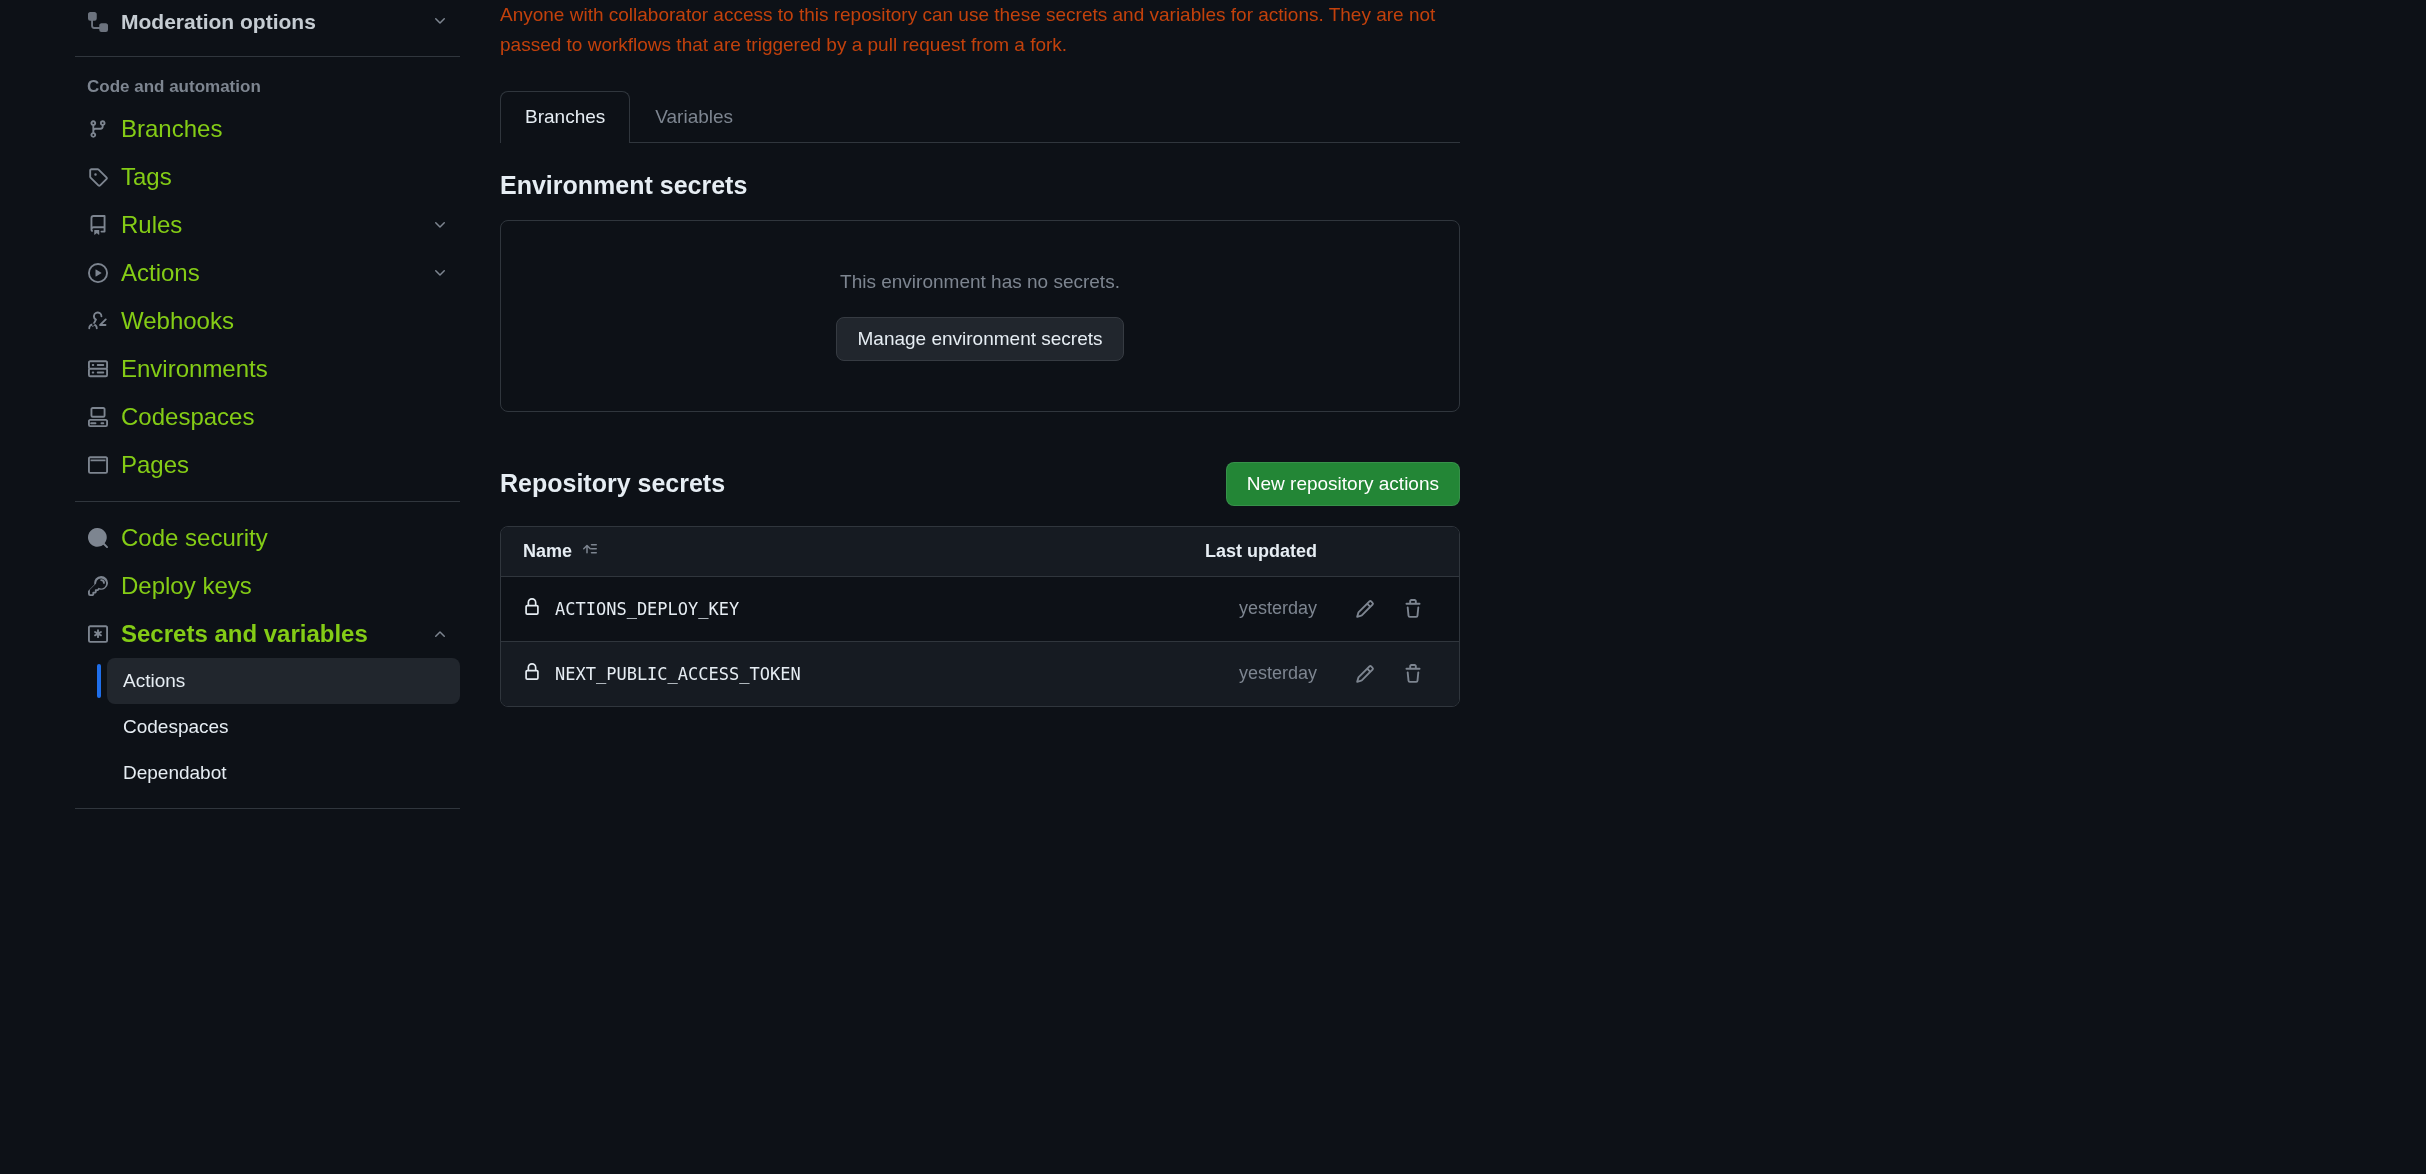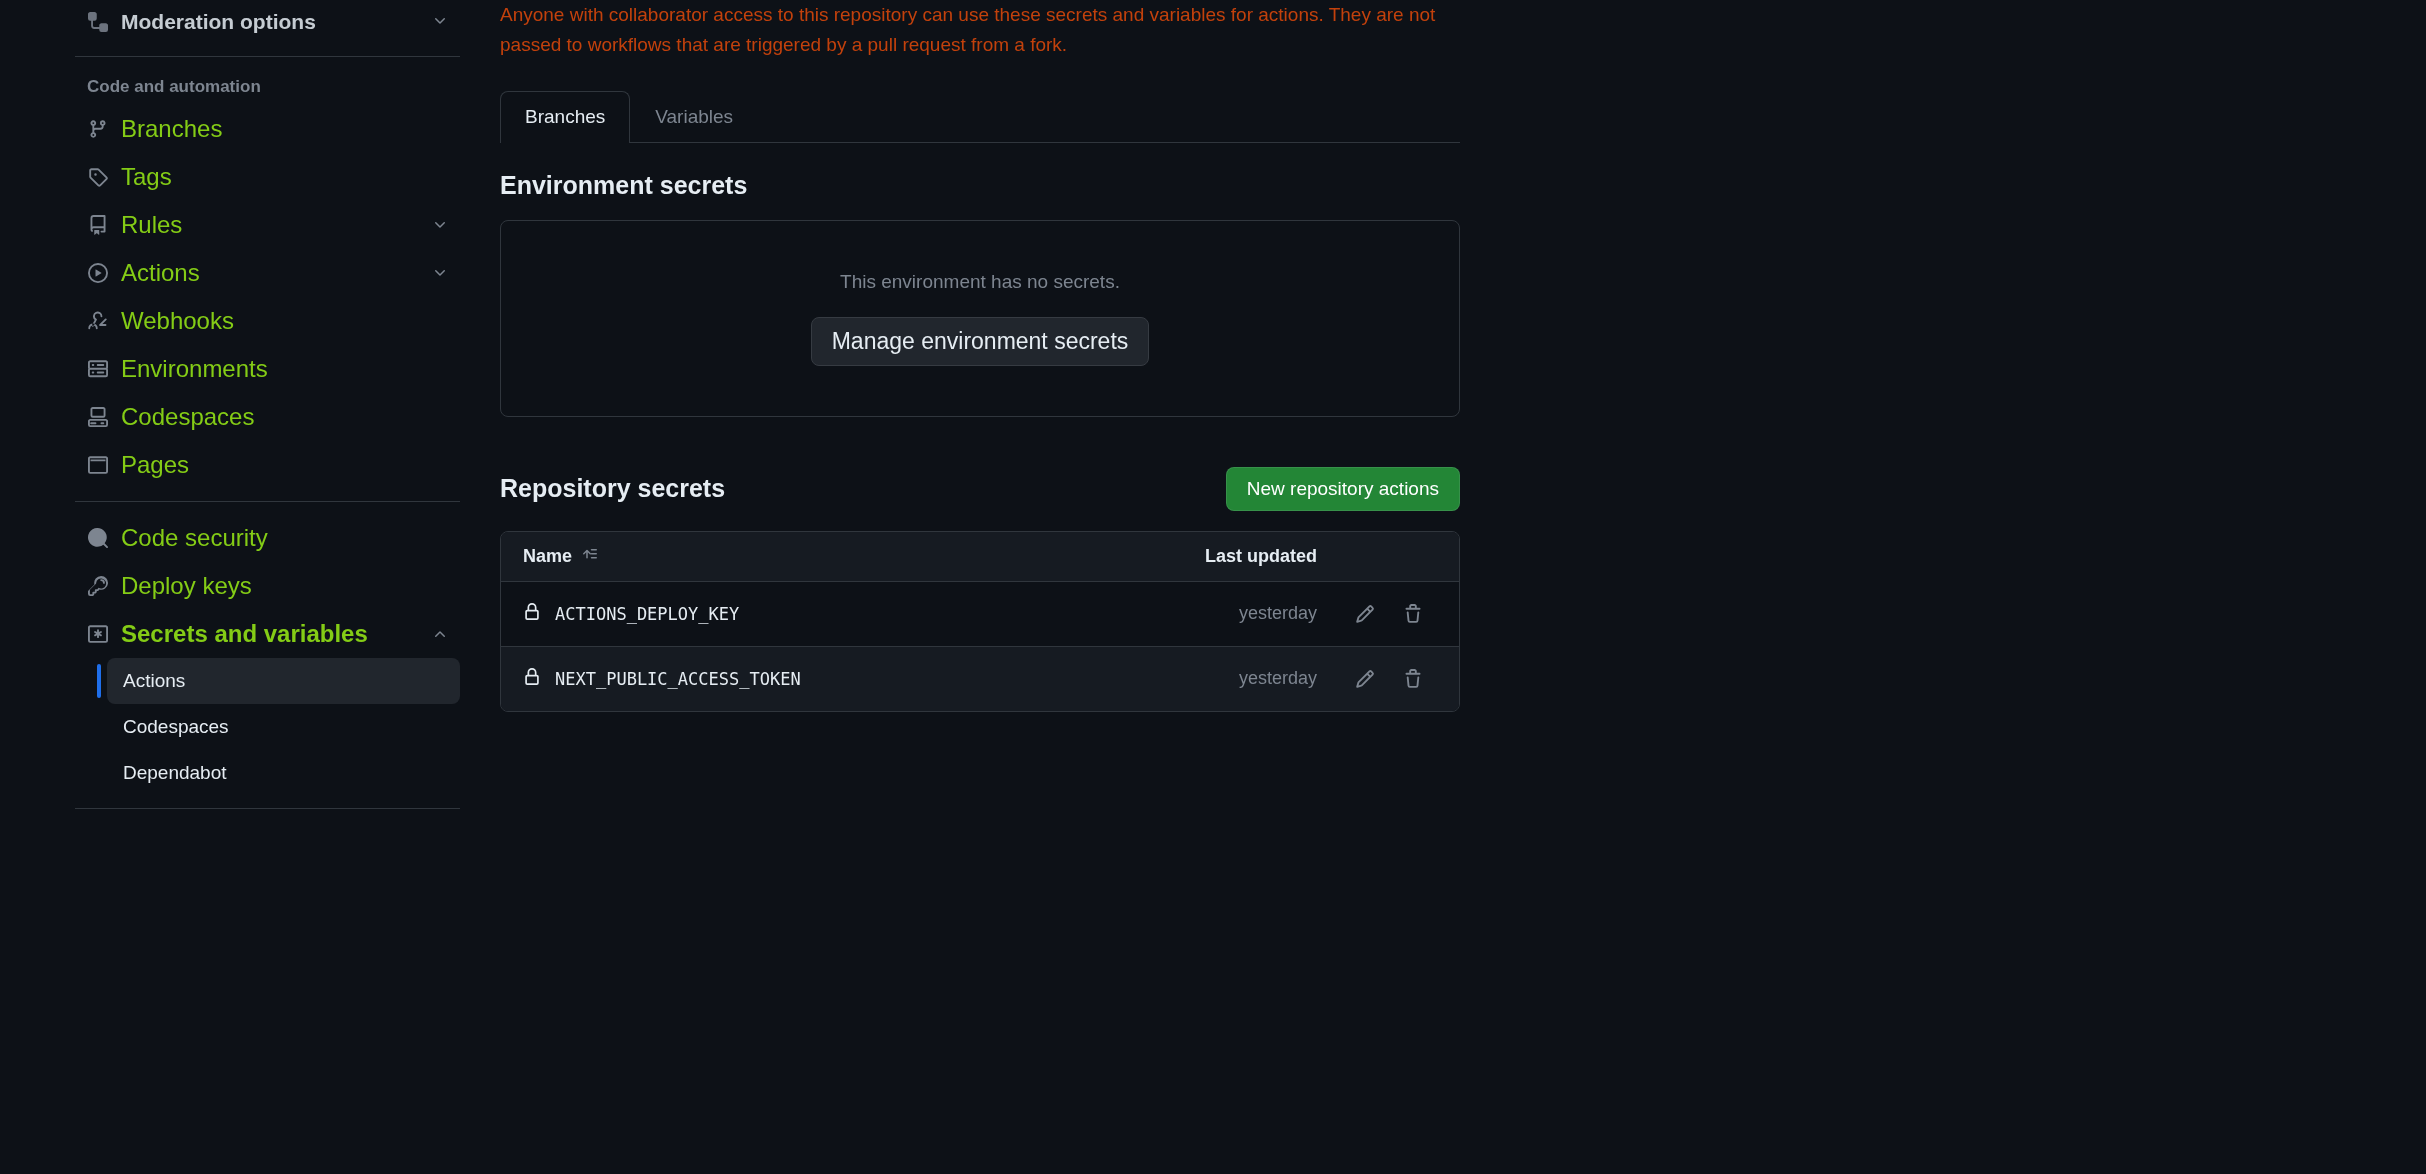--- a/index.html
+++ b/index.html
@@ -155,21 +155,21 @@
     .env-empty-text {
       color: #7d8590;
       font-size: 19px;
     }
     .btn-secondary {
       background-color: #21262d;
       color: #e6edf3;
       border: 1px solid #363b42;
       padding: 10px 20px;
       border-radius: 8px;
-      font-size: 23px;
+      font-size: 19px;
       font-weight: 500;
       cursor: pointer;
     }
     .repo-secrets-header {
       display: flex;
       justify-content: space-between;
       align-items: center;
       margin-bottom: 20px;
     }
     .btn-primary {

